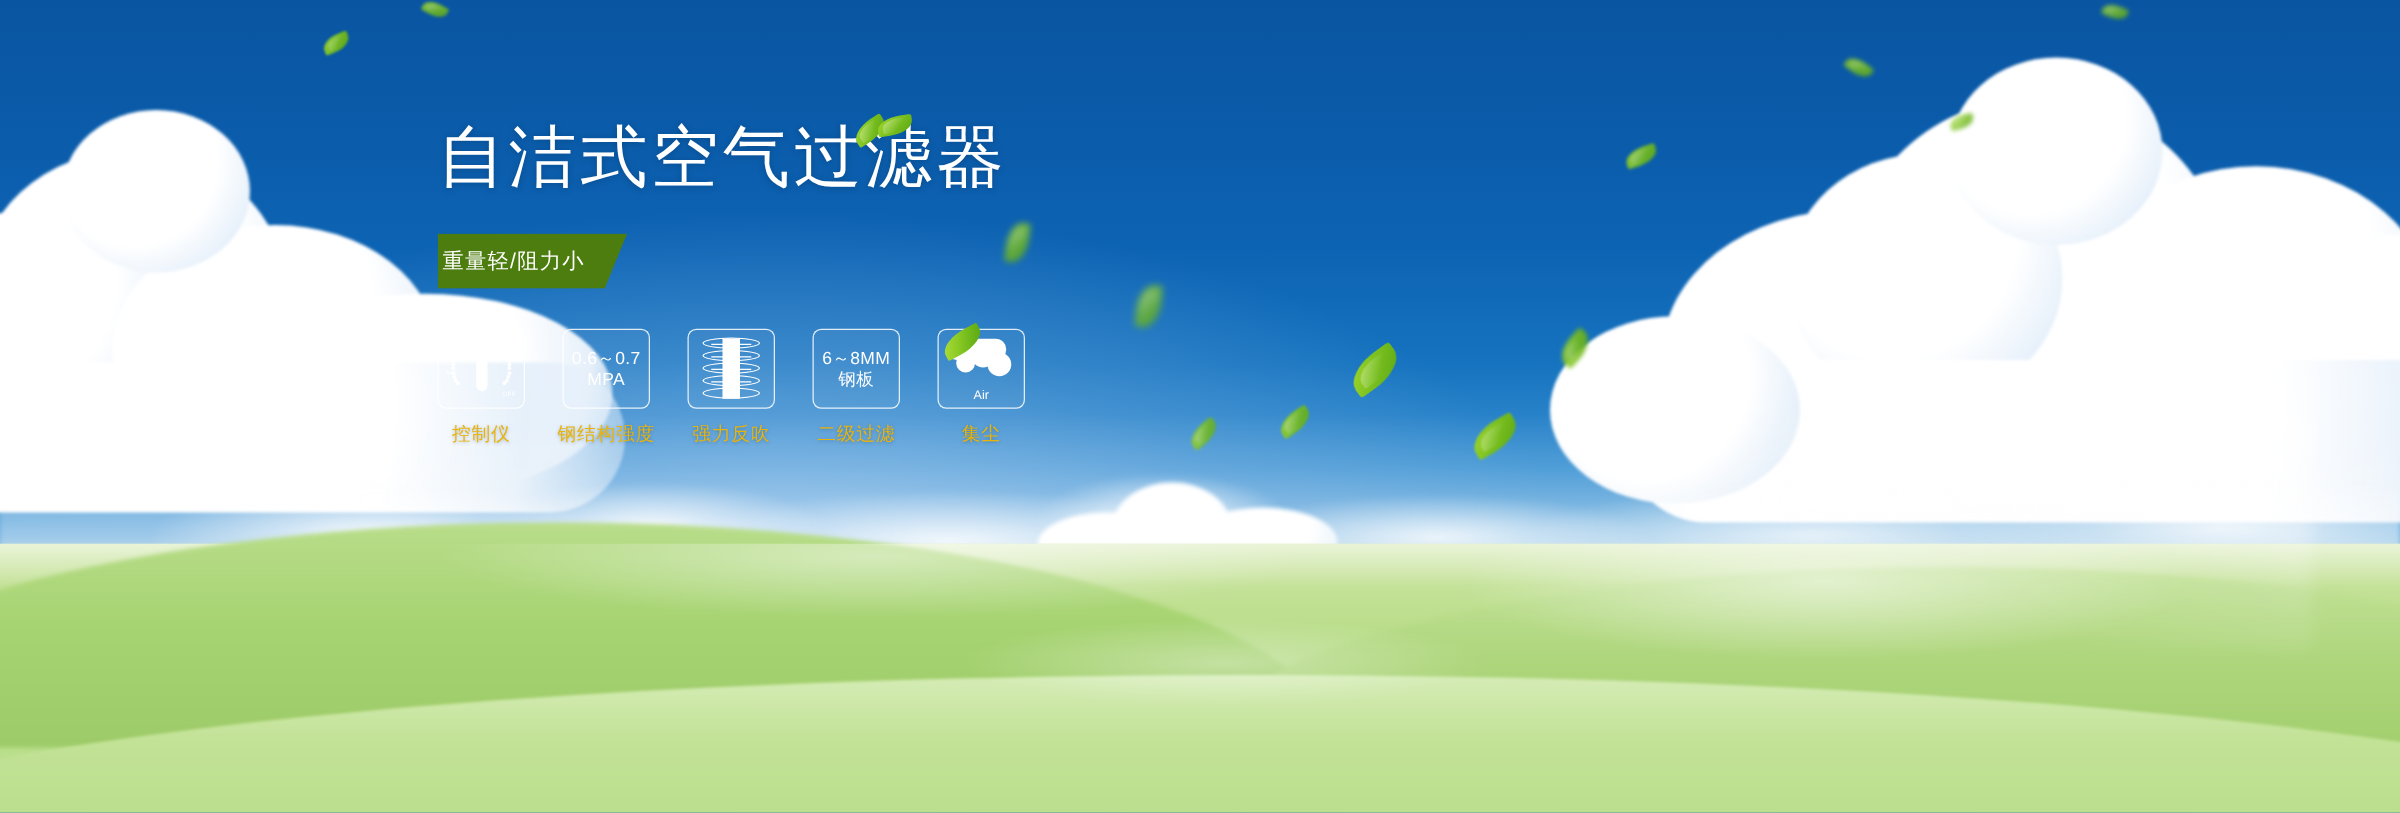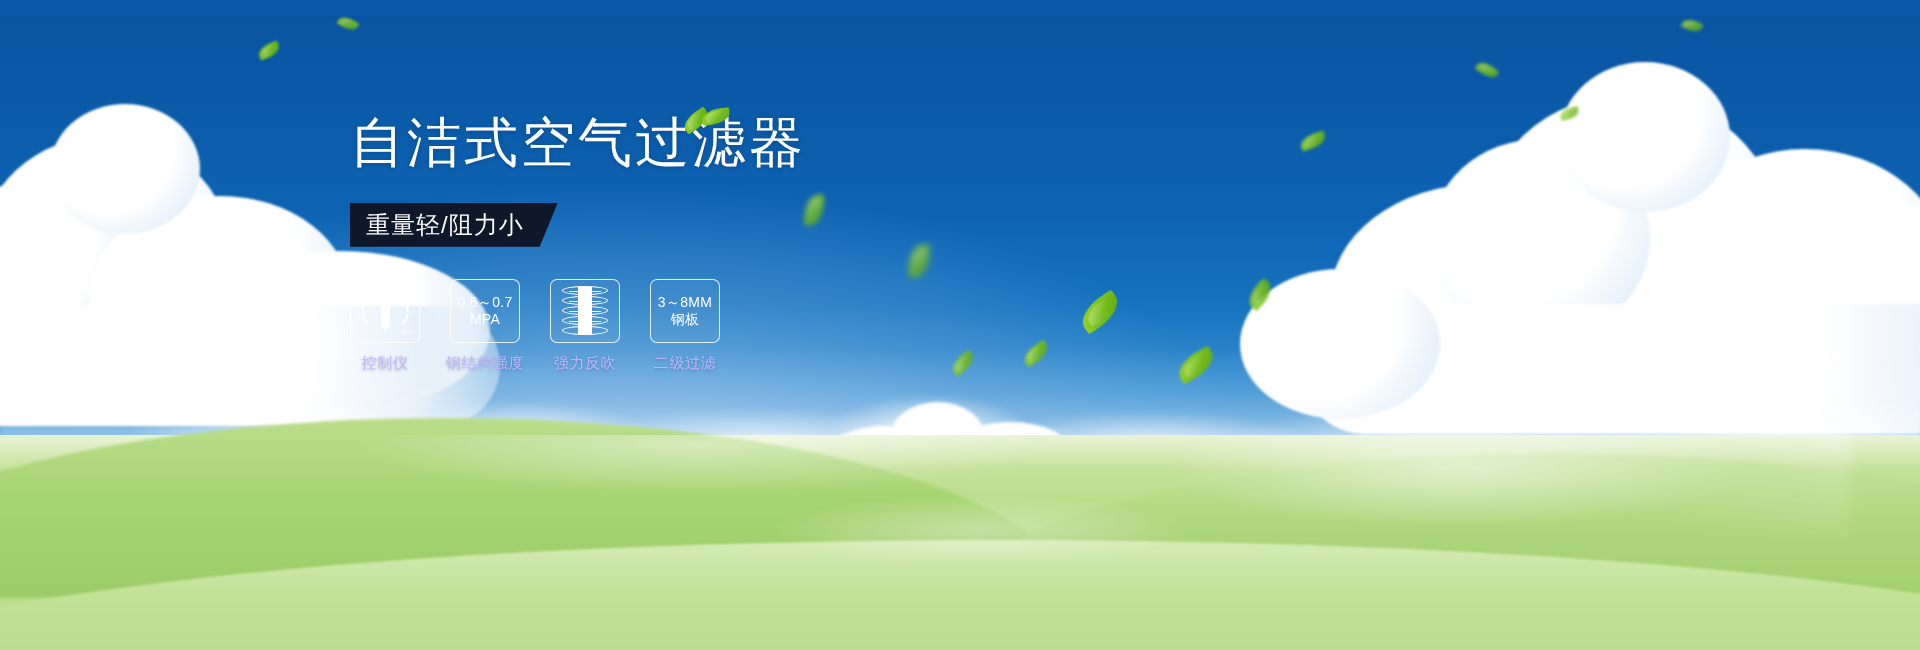--- a/index.html
+++ b/index.html
@@ -2,21 +2,21 @@
 <html><head>
 <meta charset="utf-8">
 <style>
   * { margin:0; padding:0; box-sizing:border-box; }
   html,body { width:1920px; height:650px; overflow:hidden; }
   body {
     font-family:"Liberation Sans","DejaVu Sans",sans-serif;
     background:#0a5aa8;
     position:relative;
   }
-  .banner { position:absolute; inset:0; overflow:hidden;margin-top:16px; }
+  .banner { position:absolute; inset:0; overflow:hidden; }
 
   
   .sky {
     position:absolute; left:0; top:0; width:1920px; height:470px;
     background:
       radial-gradient(ellipse 900px 420px at 620px 470px, rgba(150,195,235,.85) 0%, rgba(120,175,225,.35) 45%, rgba(80,140,200,0) 72%),
       linear-gradient(180deg,#0a55a2 0%, #0a5aa8 18%, #0d63b3 42%, #1673bf 62%, #3a92d3 80%, #7cb7e2 93%, #b9d6ee 100%);
   }
   .cgrp { position:absolute; }
   .cgrp .p {
@@ -132,43 +132,43 @@
     font-size:54px; line-height:1.18; color:#ffffff; font-weight:400;
     letter-spacing:3px; white-space:nowrap;
     text-shadow:0 1px 5px rgba(3,40,80,.35);
   }
   .leaf-deco {
     position:absolute; left:332px; top:-8px; width:52px; height:34px;
   }
 
   .tagline { display:flex; margin-top:28px; height:44px; }
   .tag-dark {
-    background:#0f172a; color:#ffffff; font-size:24px; letter-spacing:1px;
-    display:flex; align-items:center; padding:0 22px 0 16px;
+    background:#4d7c0f; color:#ffffff; font-size:17px; letter-spacing:1px;
+    display:flex; align-items:center; padding:0 22px 0 4px;
     clip-path:polygon(0 0, 100% 0, calc(100% - 18px) 100%, 0 100%);
     padding-right:34px;
   }
   .tag-light {
     background:#ffffff; color:#1b5fa8; font-size:20px; letter-spacing:1px;
     display:flex; align-items:center; padding:0 20px 0 22px;
     margin-left:-16px;
     clip-path:polygon(18px 0, 100% 0, 100% 100%, 0 100%);
   }
 
   .features { display:flex; gap:30px; margin-top:32px; }
   .feature { width:70px; display:flex; flex-direction:column; align-items:center; }
   .fbox {
     width:70px; height:64px; border:1.5px solid rgba(255,255,255,.85);
     border-radius:7px; display:flex; flex-direction:column;
     align-items:center; justify-content:center; color:#fff;
     background:rgba(255,255,255,.04);
   }
   .fbox .txt { font-size:14px; line-height:1.22; text-align:center; letter-spacing:.3px; white-space:nowrap; }
   .fbox .txt.cn { font-size:14px; }
-  .flabel { margin-top:11px; font-size:15px; color:#c4b5fd; letter-spacing:.6px; white-space:nowrap;
+  .flabel { margin-top:11px; font-size:15px; color:#eab308; letter-spacing:.6px; white-space:nowrap;
             text-shadow:0 1px 3px rgba(3,40,80,.3); }
 
   
   .gauge { position:relative; width:54px; height:50px; }
   .gauge .dots { position:absolute; inset:0; }
   .gauge .dots i {
     position:absolute; width:3px; height:3px; border-radius:50%; background:#fff;
     left:50%; top:50%; margin:-1.5px;
   }
   .gauge .needle {
@@ -340,22 +340,35 @@
             <div class="bar" style="top:15px;"></div>
             <div class="bar" style="top:25px;"></div>
             <div class="bar" style="top:35px;"></div>
           </div>
         </div>
         <div class="flabel">强力反吹</div>
       </div>
 
       <div class="feature">
         <div class="fbox">
-          <div class="txt">3～8MM</div>
+          <div class="txt">6～8MM</div>
           <div class="txt cn">钢板</div>
         </div>
         <div class="flabel">二级过滤</div>
       </div>
 
+      <div class="feature">
+        <div class="fbox">
+          <div class="airicon">
+            <div class="air-leaf"></div>
+            <div class="cl" style="left:8px;  top:12px; width:15px; height:15px;"></div>
+            <div class="cl" style="left:20px; top:4px;  width:19px; height:19px;"></div>
+            <div class="cl" style="left:33px; top:11px; width:19px; height:19px;"></div>
+            <div class="base"></div>
+            <div class="lbl">Air</div>
+          </div>
+        </div>
+        <div class="flabel">集尘</div>
+      </div>
 
     </div>
   </div>
 </div>
 
 </body></html>

